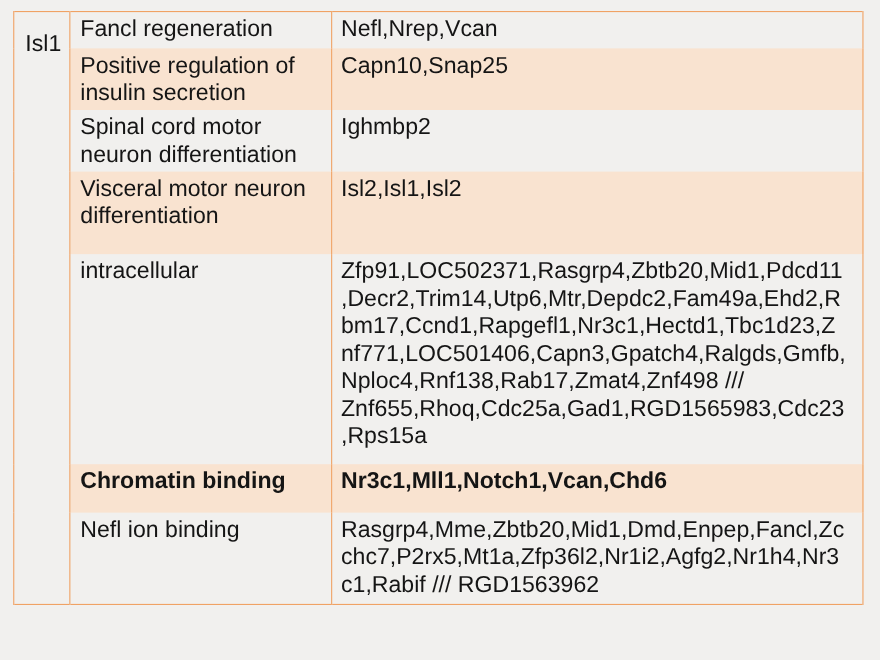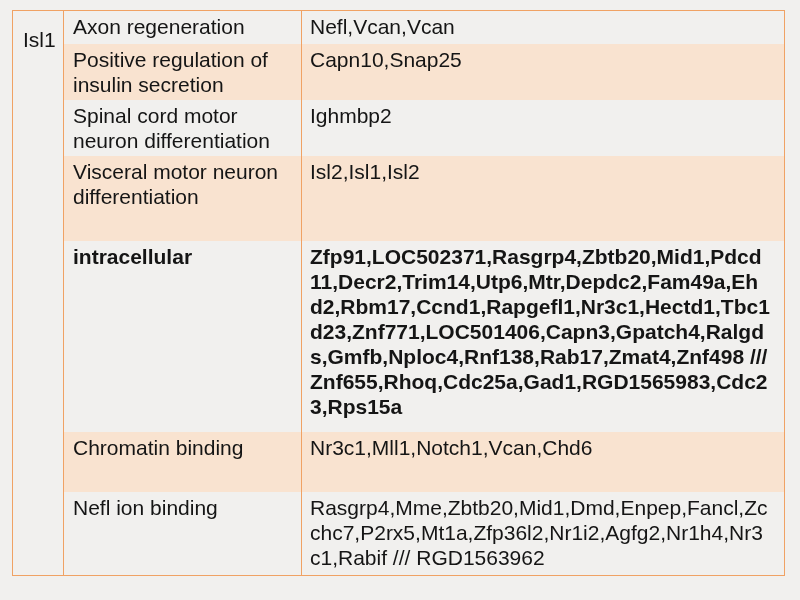--- a/index.html
+++ b/index.html
@@ -39,42 +39,42 @@
   }
   td.cell-category{padding:3px 6px 3px 9px;}
   td.cell-genes{
     padding:3px 14px 3px 8px;
     overflow-wrap:break-word;
     word-wrap:break-word;
   }
   tr.r1{height:33px;}
   tr.r2{height:48px;}
   tr.r3{height:50px;}
-  tr.r4{height:85px;}
-  tr.r5{height:191px;font-weight:bold;}
-  tr.r6{height:60px;}
+  tr.r4{height:75px;}
+  tr.r5{height:191px;}
+  tr.r6{height:44px;font-weight:bold;}
   tr.r7{height:84px;}
 </style>
 </head>
 <body>
 
 <div class="stage">
   <table class="go-table">
     <colgroup>
       <col style="width:51px">
       <col style="width:238px">
       <col style="width:483px">
     </colgroup>
     <tbody>
       <tr class="r1">
         <td class="cell-symbol" rowspan="7">
           <span>Isl1</span>
         </td>
-        <td class="cell-category">Axon regeneration</td>
-        <td class="cell-genes">Nefl,Vcan,Vcan</td>
+        <td class="cell-category">Fancl regeneration</td>
+        <td class="cell-genes">Nefl,Nrep,Vcan</td>
       </tr>
       <tr class="r2 banded">
         <td class="cell-category">Positive regulation of insulin secretion</td>
         <td class="cell-genes">Capn10,Snap25</td>
       </tr>
       <tr class="r3">
         <td class="cell-category">Spinal cord motor neuron differentiation</td>
         <td class="cell-genes">Ighmbp2</td>
       </tr>
       <tr class="r4 banded">

